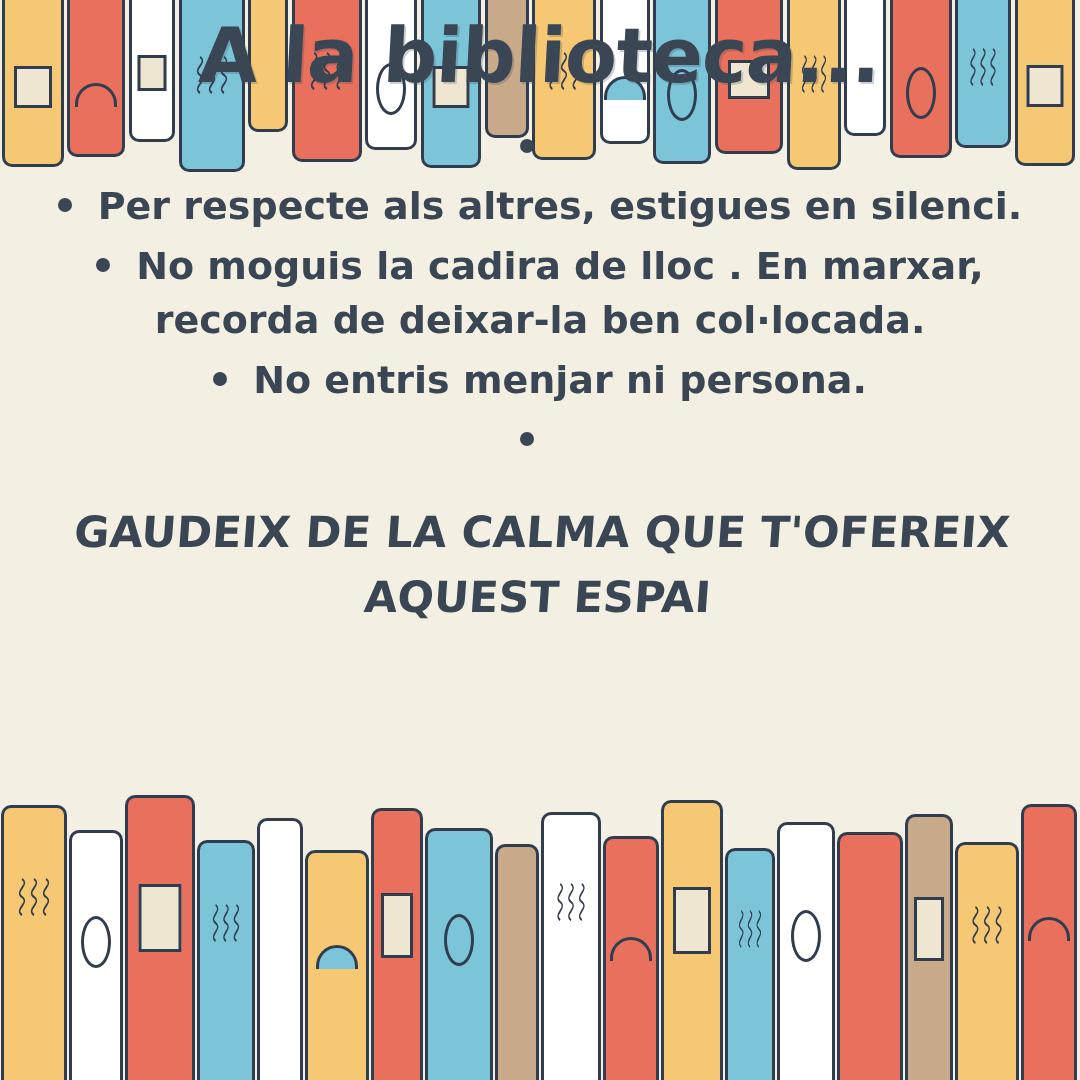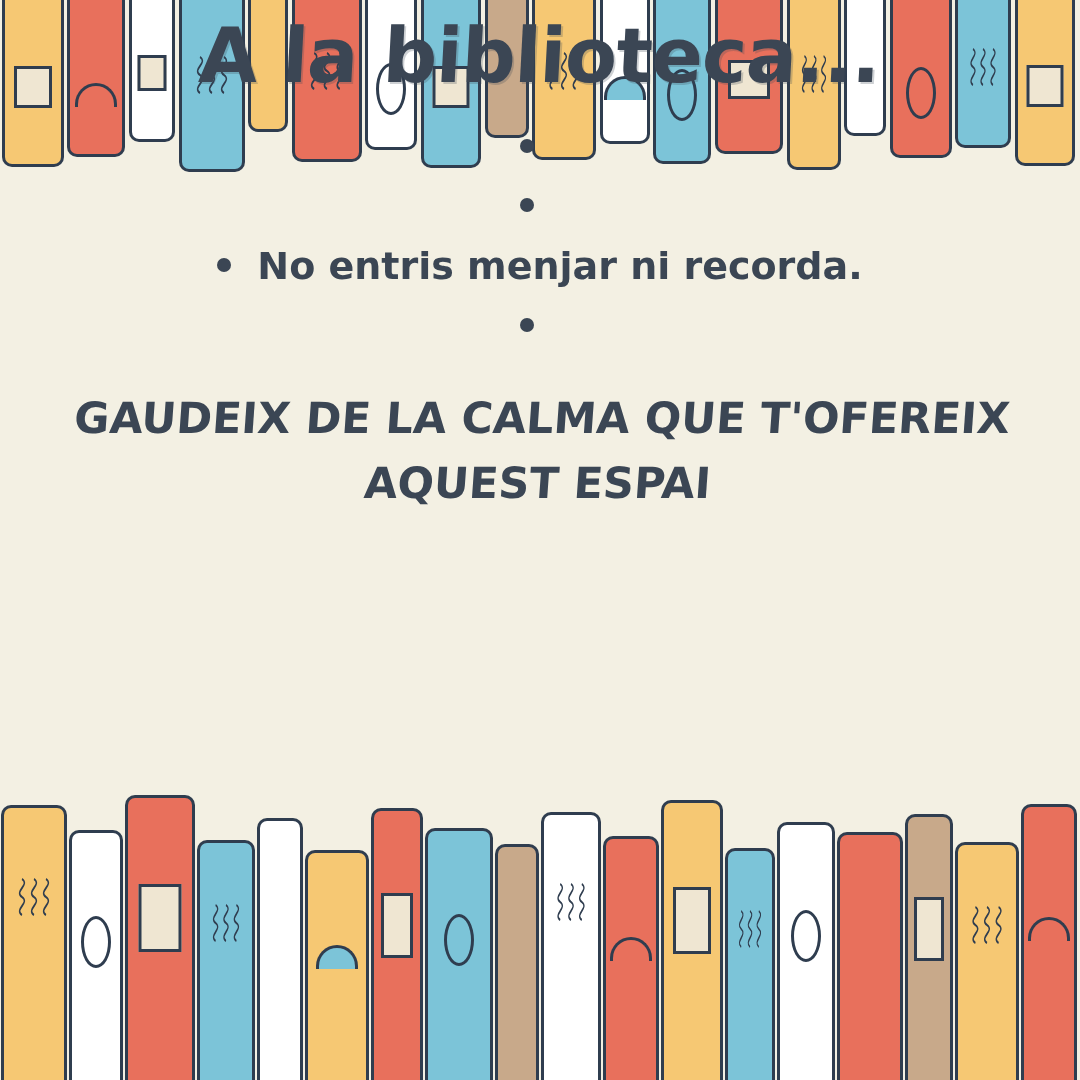--- a/index.html
+++ b/index.html
@@ -319,20 +319,21 @@
       <div class="book" style="background:#e8705c;width:56px;height:276px;margin-left:1.0px;margin-right:1.0px;">
         <span class="arc" style="top:110px;background:#e8705c;"></span>
       </div>
     </div>
 
   <div class="content">
     <div class="title">A la biblioteca...</div>
 
     <ul class="rules">
       <li><span class="bullet"></span></li>
-      <li><span class="bullet"></span></li>
-      <li><span class="bullet"></span><span>No entris menjar ni recorda.</span></li>
+      <li><span class="bullet"></span><span>Per respecte als altres, estigues en silenci.</span></li>
+      <li><span class="bullet"></span><span>No moguis la cadira de lloc . En marxar, recorda de deixar-la ben col·locada.</span></li>
+      <li><span class="bullet"></span><span>No entris menjar ni persona.</span></li>
       <li><span class="bullet"></span></li>
     </ul>
 
     <div class="closing">GAUDEIX DE LA CALMA QUE T'OFEREIX AQUEST ESPAI</div>
   </div>
 </div>
 
 </body></html>

